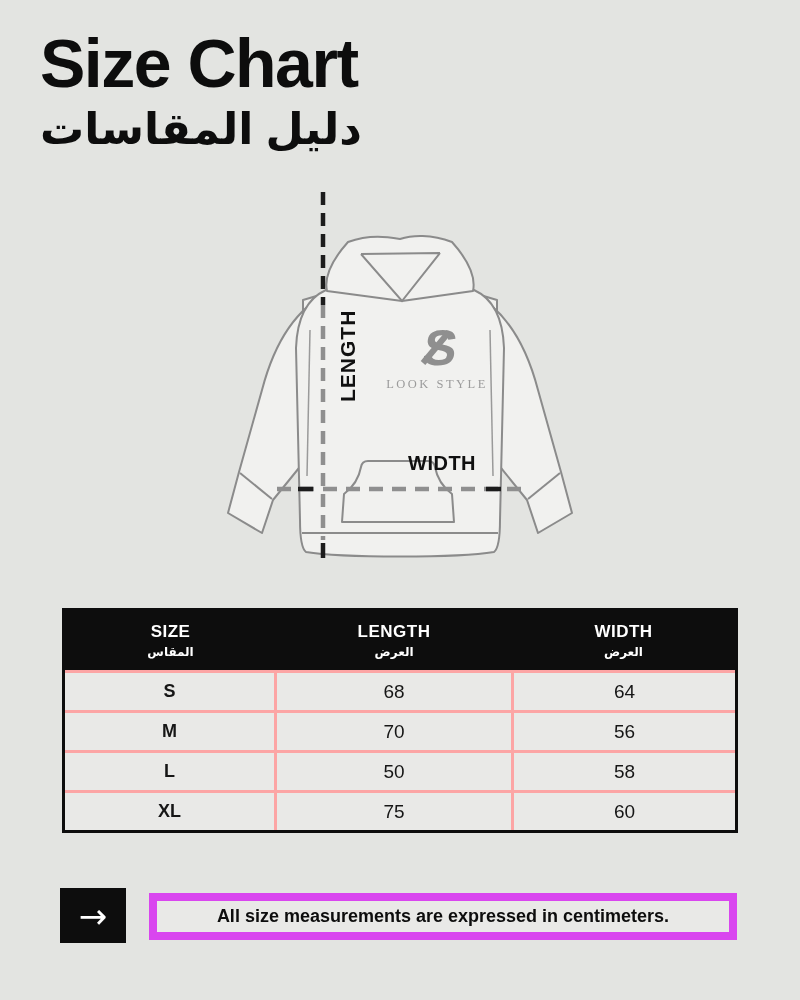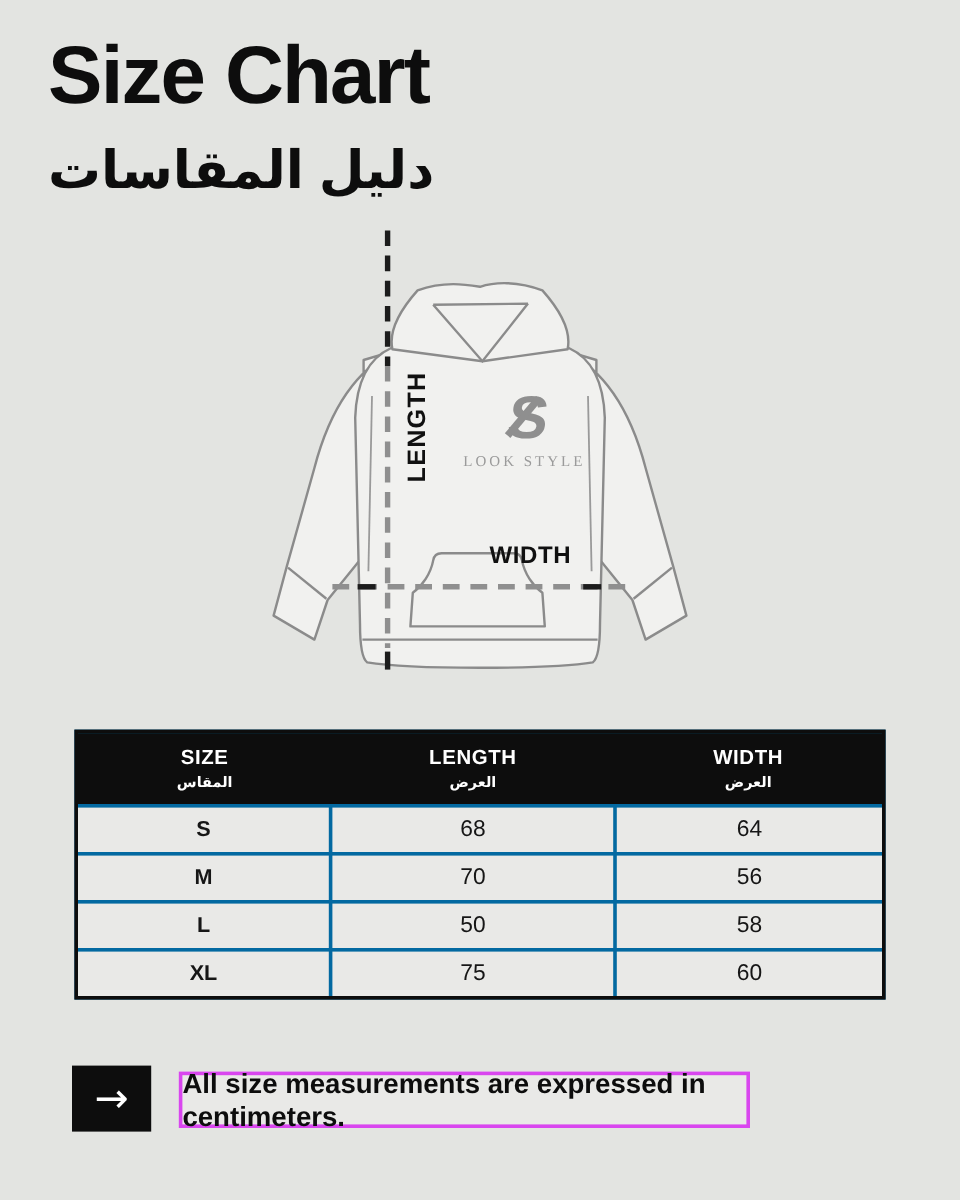--- a/index.html
+++ b/index.html
@@ -5,37 +5,37 @@
   html,body{margin:0;padding:0;}
   body{
     width:800px;height:1000px;position:relative;overflow:hidden;
     background:#e3e4e1;
     font-family:"Liberation Sans","DejaVu Sans",sans-serif;
     color:#0d0d0d;
   }
   
   .title-block{position:absolute;left:40px;top:28px;}
   .title-en{font-size:68px;font-weight:bold;letter-spacing:-1.5px;line-height:1.05;color:#0d0d0d;}
-  .title-ar{font-size:44px;font-weight:bold;line-height:1.1;margin-top:20px;color:#0d0d0d;}
+  .title-ar{font-size:44px;font-weight:bold;line-height:1.1;margin-top:6px;color:#0d0d0d;}
 
   
   .hoodie-svg{position:absolute;left:180px;top:180px;width:440px;height:400px;}
   .measure-label{position:absolute;font-weight:bold;color:#101010;}
   .length-label{
     left:334px;top:316px;width:28px;height:80px;
     writing-mode:vertical-rl;transform:rotate(180deg);
     font-size:21px;letter-spacing:1px;
     display:flex;align-items:center;justify-content:center;
   }
   .width-label{left:408px;top:452px;font-size:20px;letter-spacing:0.5px;}
 
   
   .size-table{
     position:absolute;left:62px;top:608px;width:676px;
-    background:#0369a1;border:3px solid #0d0d0d;box-sizing:border-box;
+    background:#fca5a5;border:3px solid #0d0d0d;box-sizing:border-box;
     display:flex;flex-direction:column;gap:3px;
   }
   .t-header{
     display:grid;grid-template-columns:213fr 238fr 225fr;
     background:#0d0d0d;color:#ffffff;height:59px;
     align-items:center;text-align:center;
   }
   .t-header .hc{display:flex;flex-direction:column;justify-content:center;gap:3px;}
   .t-header .en{font-size:17px;font-weight:bold;letter-spacing:0.5px;}
   .t-header .ar{font-size:12px;font-weight:bold;}
@@ -47,24 +47,24 @@
   .t-cell.size{font-weight:bold;font-size:18px;}
 
   
   .arrow-btn{
     position:absolute;left:60px;top:888px;width:66px;height:55px;
     background:#0d0d0d;color:#ffffff;
     display:flex;align-items:center;justify-content:center;
     font-size:34px;font-family:"DejaVu Sans",sans-serif;
   }
   .note-box{
-    position:absolute;left:149px;top:893px;width:476px;height:47px;
-    border:3px solid #d946ef;background:#e9e9e7;box-sizing:border-box;
+    position:absolute;left:149px;top:893px;width:588px;height:47px;
+    border:8px solid #d946ef;background:#e9e9e7;box-sizing:border-box;
     display:flex;align-items:center;justify-content:center;
-    font-size:23px;font-weight:bold;color:#0d0d0d;
+    font-size:18px;font-weight:bold;color:#0d0d0d;
   }
 </style>
 </head>
 <body style="background: rgb(227, 228, 225);">
 
 <div class="title-block">
   <div class="title-en">Size Chart</div>
   <div class="title-ar">دليل المقاسات</div>
 </div>
 

